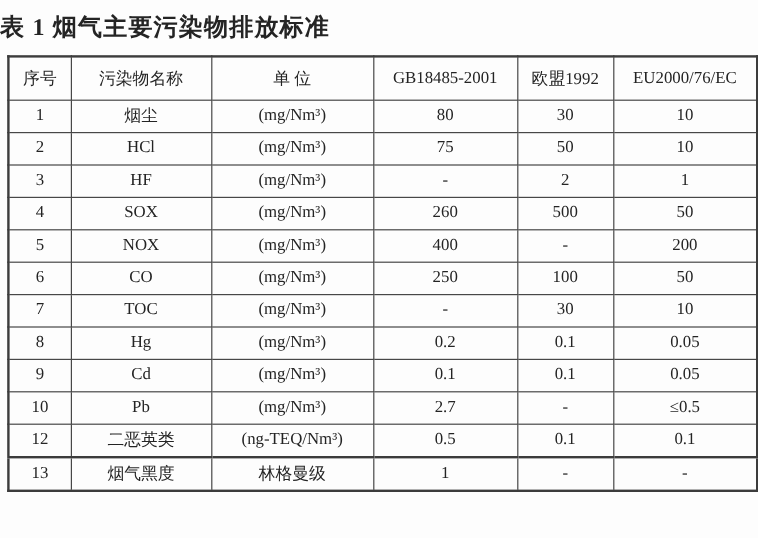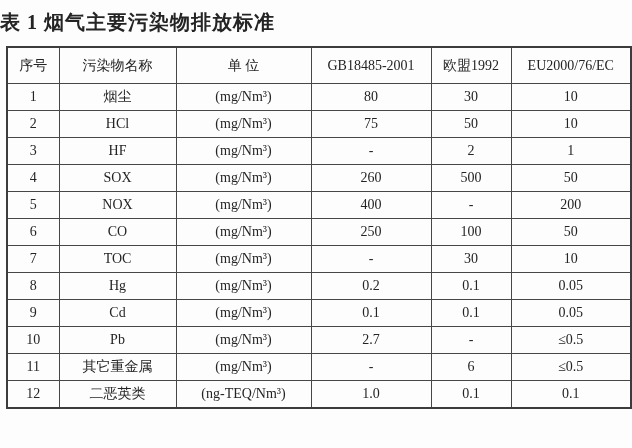--- a/index.html
+++ b/index.html
@@ -153,30 +153,30 @@
         </tr>
         <tr>
           <td>10</td>
           <td>Pb</td>
           <td>(mg/Nm³)</td>
           <td>2.7</td>
           <td>-</td>
           <td>≤0.5</td>
         </tr>
         <tr>
-          <td>11</td>
-          <td>其它重金属</td>
-          <td>(mg/Nm³)</td>
-          <td>-</td>
-          <td>6</td>
-          <td>≤0.5</td>
-        </tr>
-        <tr>
           <td>12</td>
           <td>二恶英类</td>
           <td>(ng-TEQ/Nm³)</td>
-          <td>1.0</td>
+          <td>0.5</td>
           <td>0.1</td>
           <td>0.1</td>
+        </tr>
+        <tr class="thick-top">
+          <td>13</td>
+          <td>烟气黑度</td>
+          <td>林格曼级</td>
+          <td>1</td>
+          <td>-</td>
+          <td>-</td>
         </tr>
       </tbody>
   </table>
 </div>
 
 </body></html>

